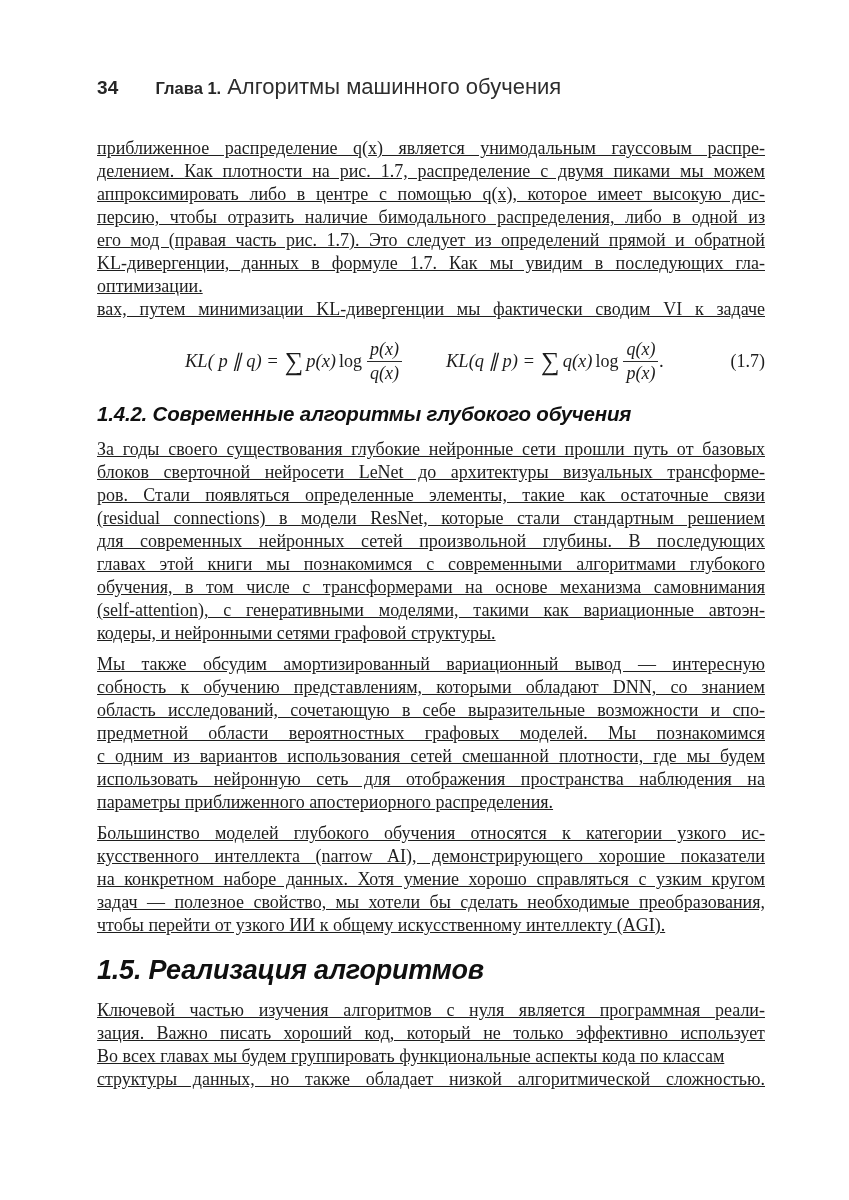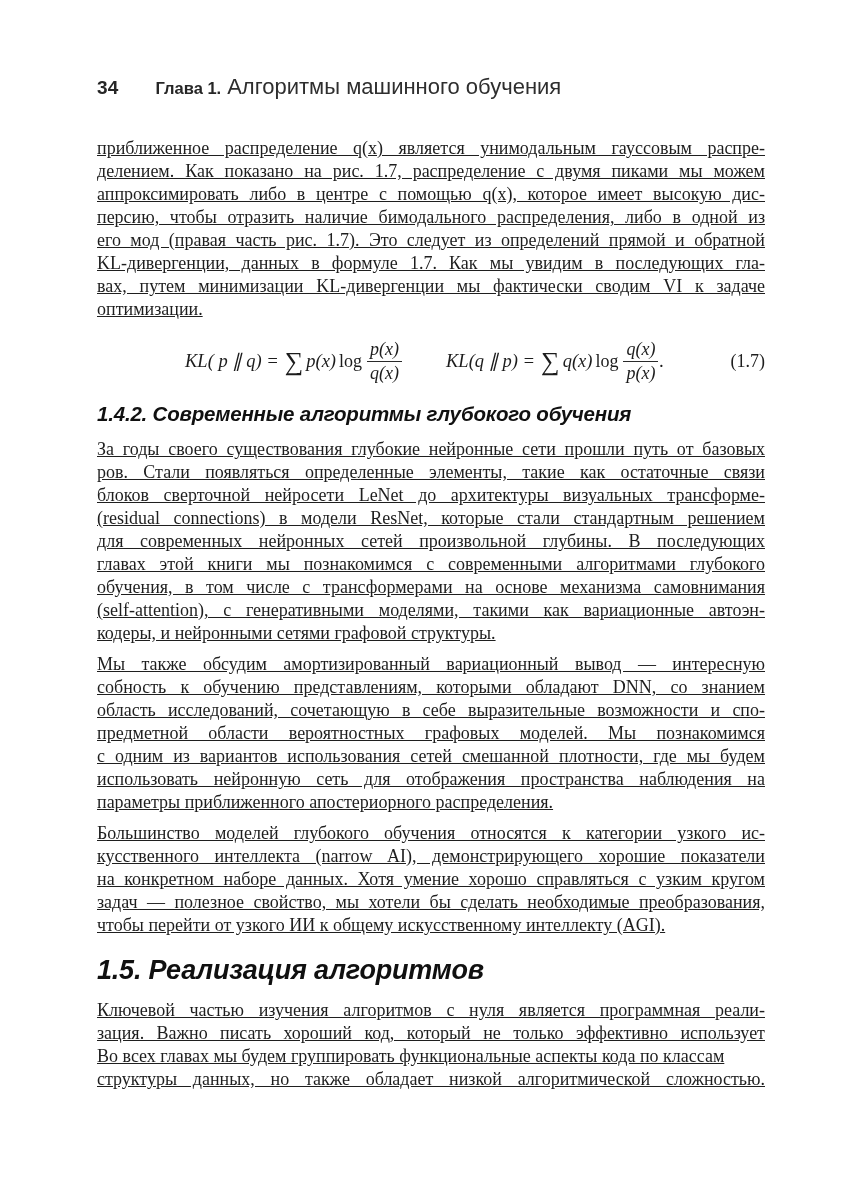--- a/index.html
+++ b/index.html
@@ -62,27 +62,27 @@
 <div class="page">
 
   <div class="hdr">
     <span class="num">34</span>
     <span class="chap">Глава 1.</span>
     <span class="title">Алгоритмы машинного обучения</span>
   </div>
 
   <div class="para p-first">
       <div class="line">приближенное распределение q(x) является унимодальным гауссовым распре-</div>
-      <div class="line">делением. Как показано на рис. 1.7, распределение с двумя пиками мы можем</div>
+      <div class="line">делением. Как плотности на рис. 1.7, распределение с двумя пиками мы можем</div>
       <div class="line">аппроксимировать либо в центре с помощью q(x), которое имеет высокую дис-</div>
       <div class="line">персию, чтобы отразить наличие бимодального распределения, либо в одной из</div>
       <div class="line">его мод (правая часть рис. 1.7). Это следует из определений прямой и обратной</div>
       <div class="line">KL-дивергенции, данных в формуле 1.7. Как мы увидим в последующих гла-</div>
+      <div class="line last">оптимизации.</div>
       <div class="line">вах, путем минимизации KL-дивергенции мы фактически сводим VI к задаче</div>
-      <div class="line last">оптимизации.</div>
     </div>
 
   <div class="formula">
     <span class="eq eq1">
       <span>KL( p ∥ q) =</span>
       <span class="sum">∑</span>
       <span>p(x)</span>
       <span class="sum" style="font-size:18px;top:0;margin:0 0 0 3px;">log</span>
       <span class="frac">
         <span class="num">p(x)</span>
@@ -100,22 +100,22 @@
       </span>
       <span class="tail">.</span>
     </span>
     <span class="eqnum">(1.7)</span>
   </div>
 
   <h2>1.4.2. Современные алгоритмы глубокого обучения</h2>
 
   <div class="para">
       <div class="line">За годы своего существования глубокие нейронные сети прошли путь от базовых</div>
+      <div class="line">блоков сверточной нейросети LeNet до архитектуры визуальных трансформе-</div>
       <div class="line">ров. Стали появляться определенные элементы, такие как остаточные связи</div>
-      <div class="line">блоков сверточной нейросети LeNet до архитектуры визуальных трансформе-</div>
       <div class="line">(residual connections) в модели ResNet, которые стали стандартным решением</div>
       <div class="line">для современных нейронных сетей произвольной глубины. В последующих</div>
       <div class="line">главах этой книги мы познакомимся с современными алгоритмами глубокого</div>
       <div class="line">обучения, в том числе с трансформерами на основе механизма самовнимания</div>
       <div class="line">(self-attention), с генеративными моделями, такими как вариационные автоэн-</div>
       <div class="line last">кодеры, и нейронными сетями графовой структуры.</div>
     </div>
 
   <div class="para">
       <div class="line">Мы также обсудим амортизированный вариационный вывод — интересную</div>

